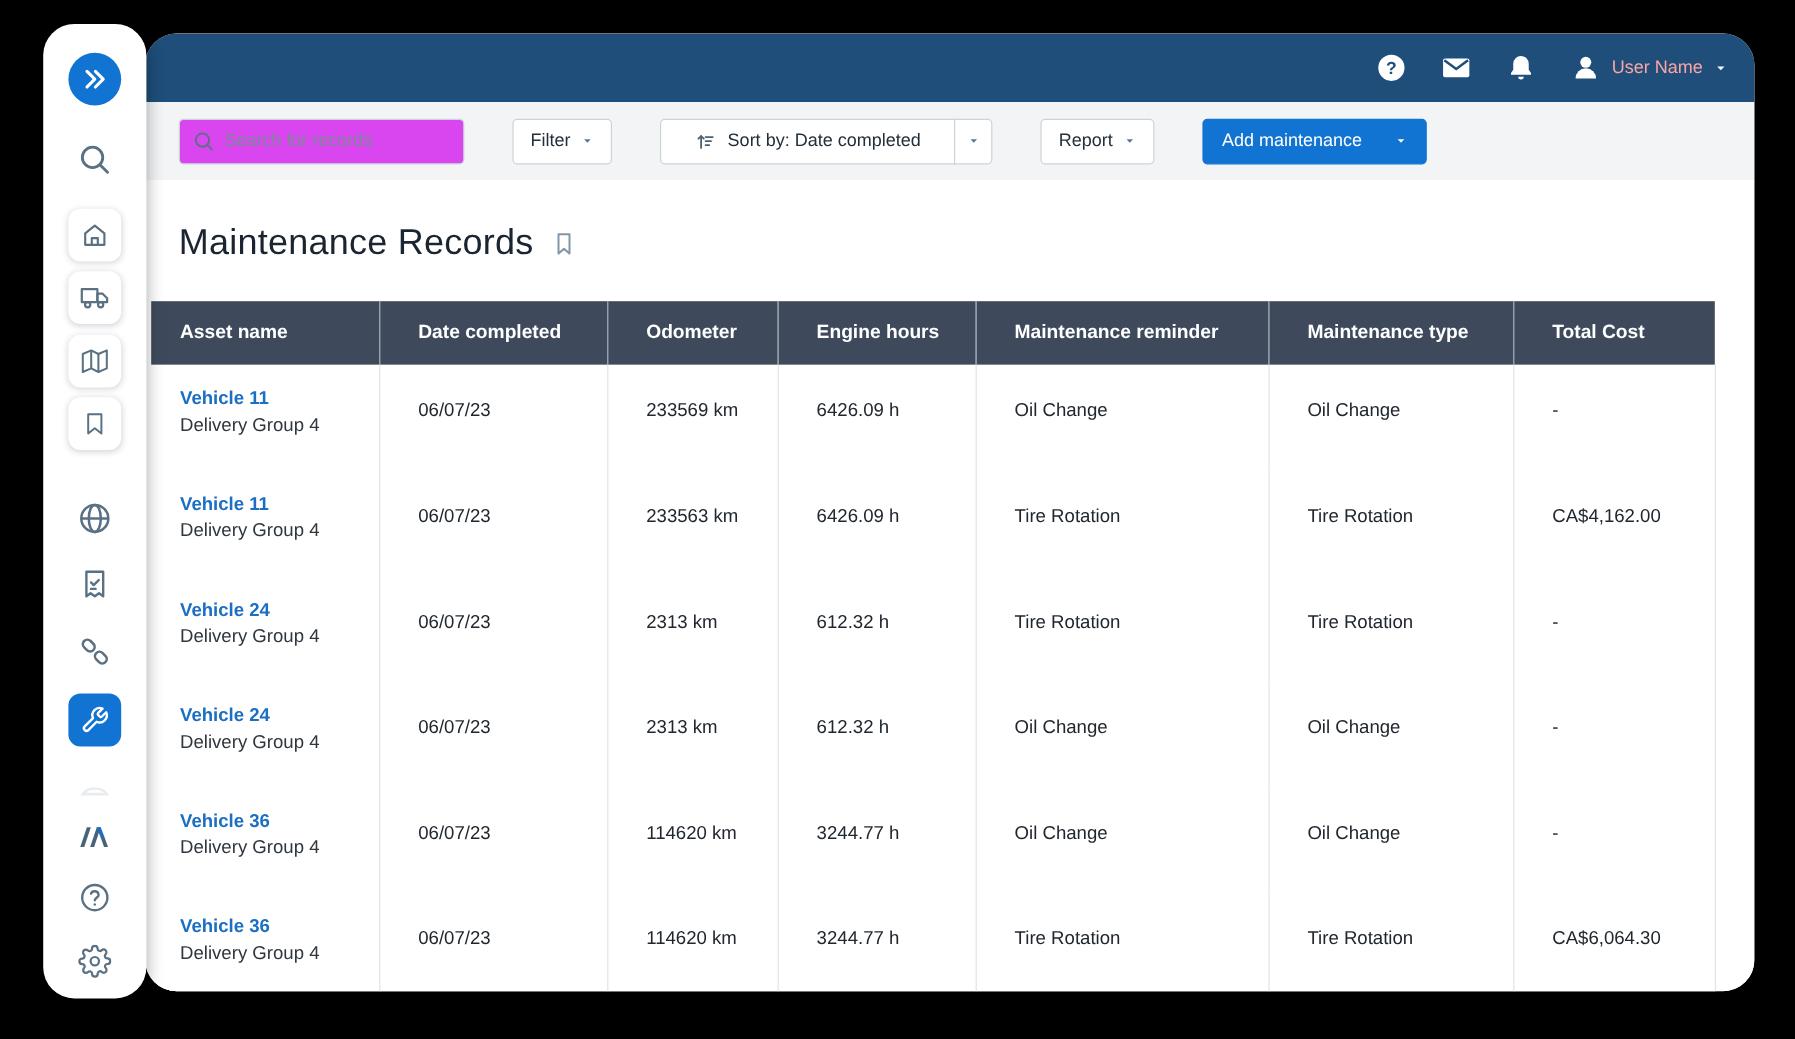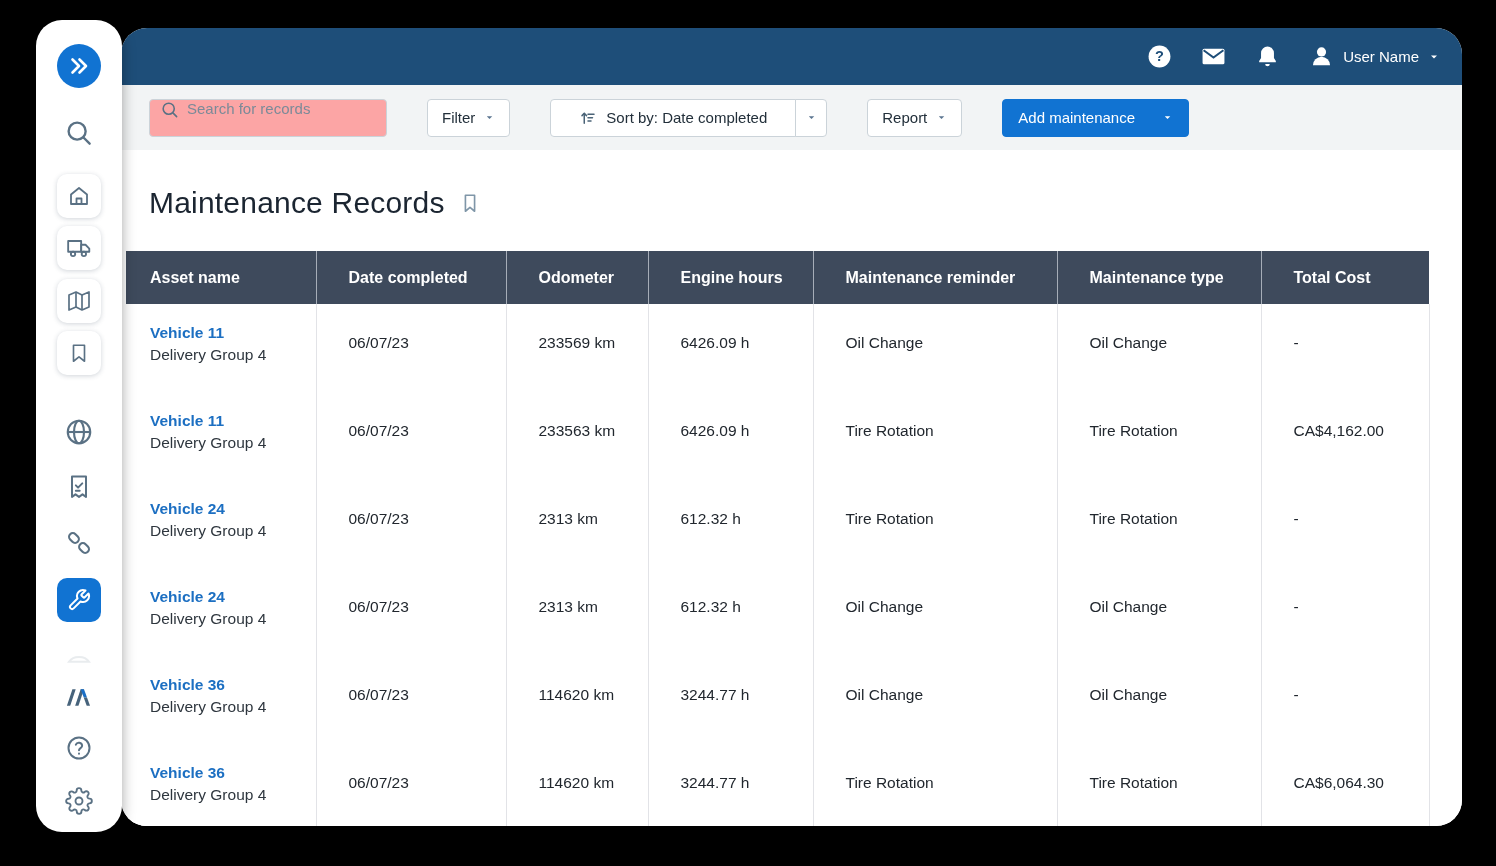--- a/index.html
+++ b/index.html
@@ -17,27 +17,27 @@
 
   
   .window{position:absolute;left:121px;top:28px;width:1341px;height:798px;
           background:#fff;border-radius:26px;overflow:hidden;}
 
   
   .navbar{position:absolute;left:0;top:0;width:100%;height:57px;background:var(--c-navbar);
           display:flex;align-items:center;justify-content:flex-end;padding-right:22px;gap:29px;}
   .nav-ic{width:25px;height:25px;display:block;cursor:pointer;}
   .user-chip{display:flex;align-items:center;gap:9px;cursor:pointer;}
-  .user-chip .name{color:#ffffff;font-size:15px;}
+  .user-chip .name{color:#fca5a5;font-size:15px;}
   .caret-w{width:12px;height:12px;}
 
   
   .toolbar{position:absolute;left:0;top:57px;width:100%;height:65px;background:var(--c-toolbar);
            display:flex;align-items:center;padding-left:28px;}
-  .search-box{display:flex;align-items:flex-start;width:238px;height:38px;background:#fca5a5;
+  .search-box{display:flex;align-items:center;width:238px;height:38px;background:#d946ef;
               border:1px solid #CBD3D9;border-radius:4px;padding:0 10px;gap:8px;}
   .search-box svg{flex:0 0 auto;}
   .search-box input{border:none;outline:none;flex:1;font-size:15px;color:#2A3642;min-width:0;
                     font-family:"Liberation Sans","DejaVu Sans",sans-serif;background:transparent;}
   .search-box input::placeholder{color:#7B8A98;}
   .btn{height:38px;background:#fff;border:1px solid #CBD3D9;border-radius:4px;
        display:inline-flex;align-items:center;justify-content:center;gap:9px;
        font-size:15px;color:#222F3A;cursor:pointer;padding:0 14px;
        font-family:"Liberation Sans","DejaVu Sans",sans-serif;}
   .btn-filter{margin-left:40px;justify-content:space-between;}

